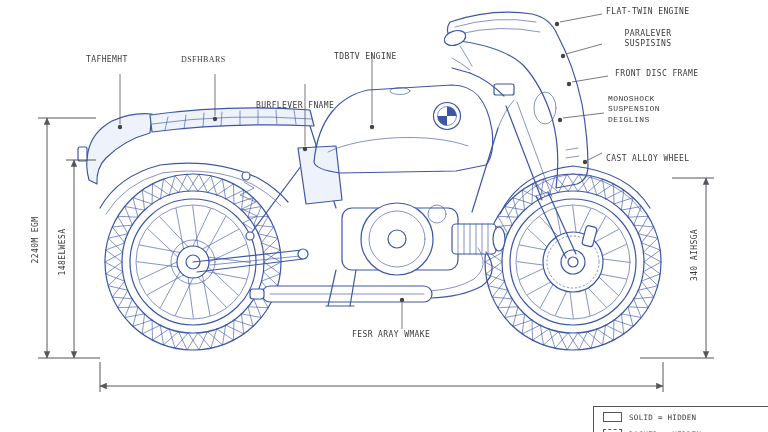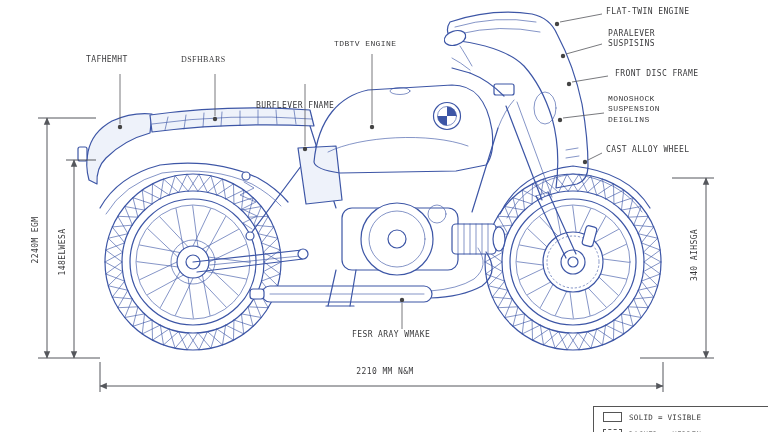--- a/index.html
+++ b/index.html
@@ -444,39 +444,38 @@
 
       <path class="dim" d="M672,178 H714"></path>
       <path class="dim" d="M640,358 H714"></path>
       <path class="dim" d="M706,178 V358" marker-start="url(#arw)" marker-end="url(#arw)"></path>
     </g>
   </svg>
 
   <div class="lbl" style="left:86px;top:55px;text-align:center;">TAFHEMHT</div>
   <div class="lbl" style="left:181px;top:55px;font-family:Liberation Serif, serif;">DSFHBARS</div>
   <div class="lbl" style="left:256px;top:69px;margin-top:32px;">BURFLEVER FNAME</div>
-  <div class="lbl" style="left:334px;top:39px;font-family:Liberation Mono, monospace;">TDBTV ENGINE</div>
+  <div class="lbl" style="left:334px;top:52px;">TDBTV ENGINE</div>
 
   <div class="lbl" style="left:606px;top:7px;">FLAT-TWIN ENGINE</div>
-  <div class="lbl wrap" style="left:608px;top:29px;width:80px;">PARALEVER SUSPISINS</div>
+  <div class="lbl wrap" style="left:608px;top:29px;width:80px;text-align:center;">PARALEVER SUSPISINS</div>
   <div class="lbl" style="left:615px;top:69px;">FRONT DISC FRAME</div>
   <div class="lbl wrap" style="left:608px;top:94px;width:92px;font-family:Liberation Mono, monospace;">MONOSHOCK SUSPENSION DEIGLINS</div>
-  <div class="lbl" style="left:606px;top:145px;">CAST ALLOY WHEEL</div>
+  <div class="lbl" style="left:606px;top:154px;">CAST ALLOY WHEEL</div>
 
   <div class="lbl" style="left:352px;top:330px;">FESR ARAY WMAKE</div>
 
-  <div class="lbl center" style="left:300px;top:367px;width:170px;">2210 MM N&amp;M</div>
   <div class="lbl rot" style="left:36px;top:240px;">2240M EGM</div>
   <div class="lbl rot" style="left:63px;top:252px;">148ELWESA</div>
   <div class="lbl rot" style="left:695px;top:255px;">340 AIHSGA</div>
 
   <div class="legend">
     <div class="legend-row">
       <span class="swatch"></span>
-      <span>SOLID = VISIBLE</span>
+      <span>SOLID = HIDDEN</span>
     </div>
     <div class="legend-row">
       <span class="swatch swatch-dashed"></span>
       <span>DASHED = HIDDEN</span>
     </div>
   </div>
 
 </div>
 
 </body></html>

